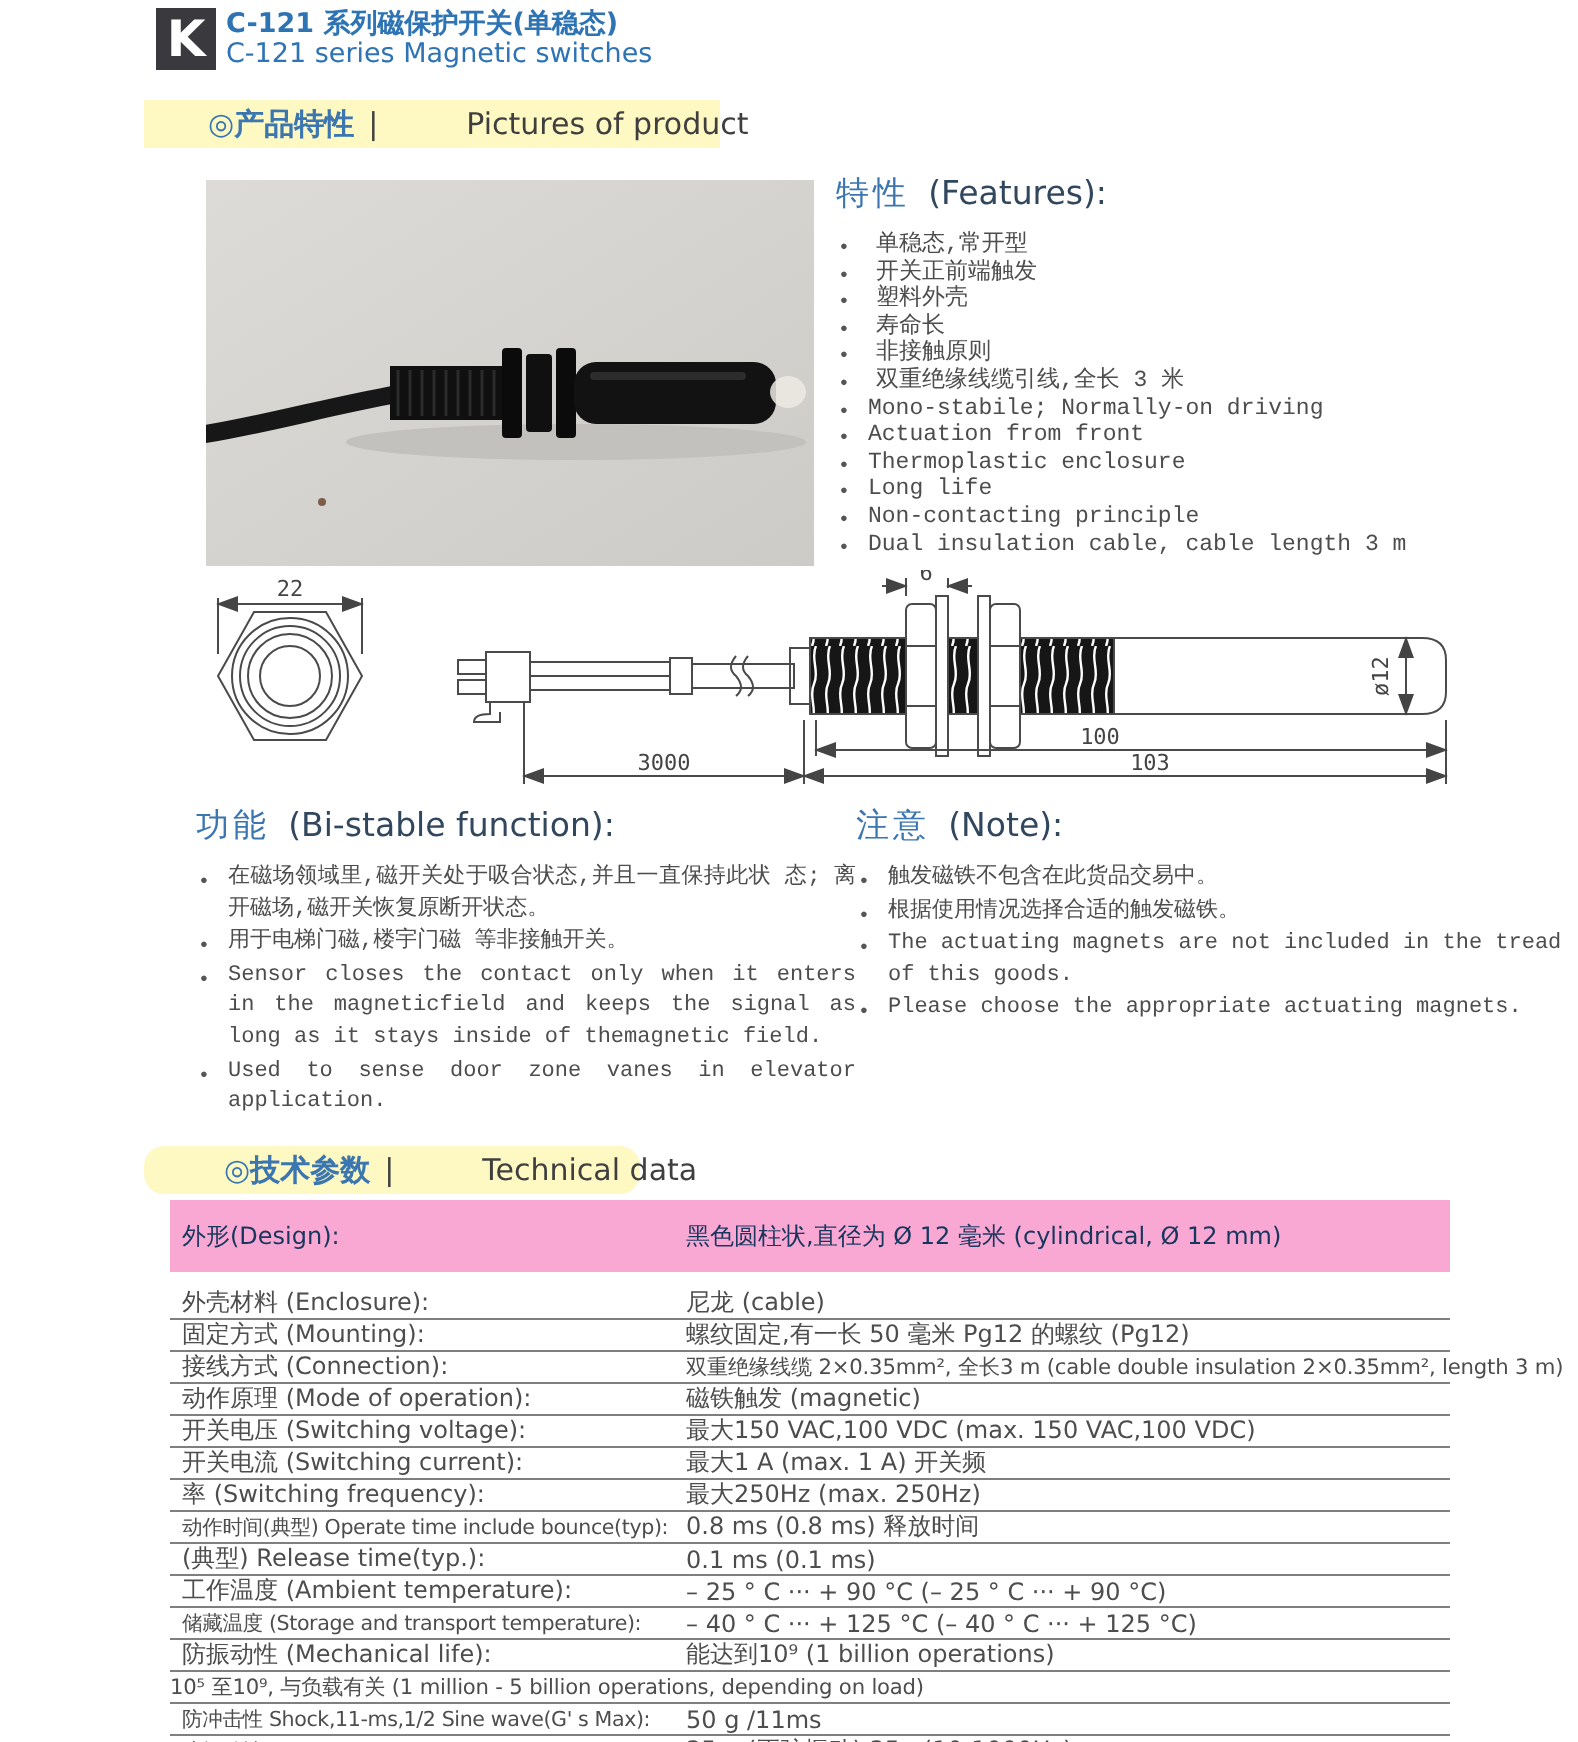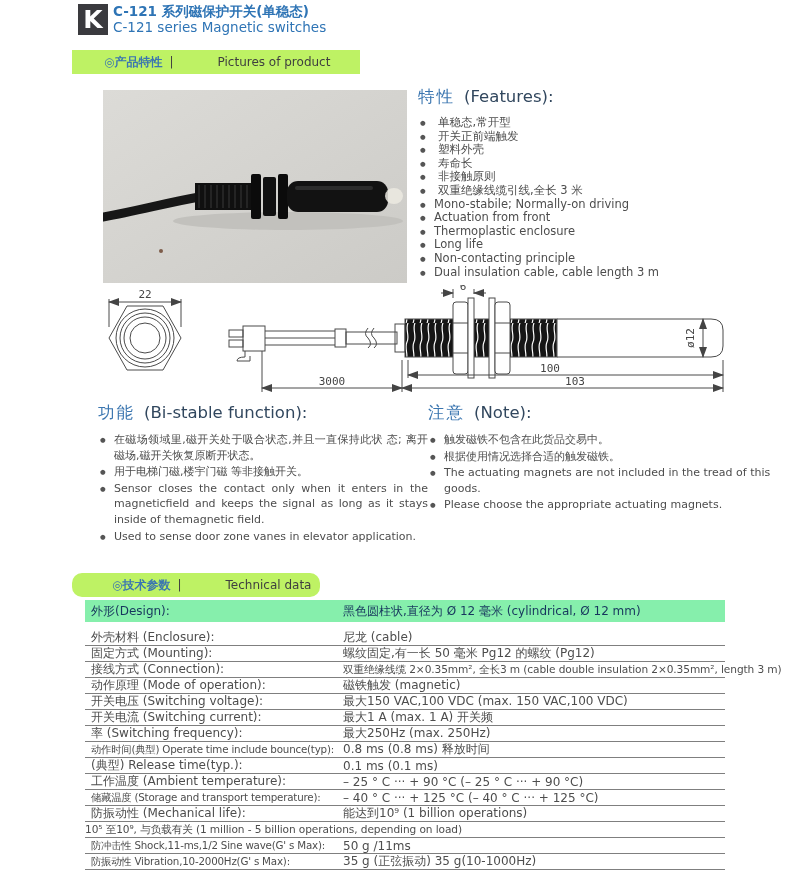--- a/index.html
+++ b/index.html
@@ -6,50 +6,50 @@
   body {
     width:789px; height:871px; background:#ffffff; position:relative; overflow:hidden;
     font-family:"DejaVu Sans","Liberation Sans",sans-serif; color:#4d4d4d;
   }
   
   .logo-box { position:absolute; left:78px; top:4px; width:30px; height:31px; background:#3a3a3e;
     color:#fff; font-weight:bold; font-size:25px; display:flex; align-items:center; justify-content:center; }
   .title-l1 { position:absolute; left:113px; top:3px; color:#2e74b5; font-size:13.5px; font-weight:bold; white-space:nowrap; }
   .title-l2 { position:absolute; left:113px; top:19px; color:#2e74b5; font-size:13.5px; white-space:nowrap; }
   
-  .bar { position:absolute; background:#bef264; height:24px; display:flex; align-items:center; font-size:12px; white-space:nowrap; }
+  .bar { position:absolute; background:#fef9c3; height:24px; display:flex; align-items:center; font-size:15px; white-space:nowrap; }
   .bar-pictures { left:72px; top:50px; width:288px; padding-left:32px; box-sizing:border-box; }
   .bar-technical { left:72px; top:573px; width:248px; padding-left:40px; box-sizing:border-box;border-radius:10px; }
   .bar .zh { color:#3b76b0; font-weight:bold; }
   .bar .sep { color:#3f3f3f; margin:0 7px; }
   .bar .en { color:#3f3f3f;margin-left:37px; }
   
   .photo { position:absolute; left:103px; top:90px; width:304px; height:193px; }
   
   .features { position:absolute; left:418px; top:86px; width:366px; }
   .sec-heading { white-space:nowrap; margin-bottom:8px; }
   .sec-heading .h-zh { color:#3b76b0; font-size:16.5px; letter-spacing:2px; }
   .sec-heading .h-en { color:#31475e; font-size:16.5px; margin-left:4px; }
-  ul.blist { list-style:none; margin:0; padding:0; }
+  ul.blist { list-style:none; margin:0; padding:0;font-family:Liberation Mono, monospace; }
   ul.blist li { position:relative; padding-left:16px; }
   ul.blist li::before { content:"●"; position:absolute; left:2px; top:1px; font-size:6.5px; color:#555; }
   .features li { font-size:11.5px; line-height:13.6px; white-space:nowrap; }
   .features li.cjk { line-height:13.6px; padding-left:20px; }
   
   .drawing { position:absolute; left:95px; top:285px; }
   .drawing text { font-size:11px; fill:#444; font-family:"DejaVu Sans Mono","Liberation Mono",monospace; }
   
   .func-col { position:absolute; left:98px; top:402px; width:330px; }
   .note-col { position:absolute; left:428px; top:402px; width:356px; }
   .func-col li, .note-col li { font-size:11px; line-height:15.6px; margin-bottom:1px; }
   .func-col li.jus, .note-col li.jus { text-align:justify; }
   
   .ttable { position:absolute; left:85px; top:600px; width:640px; font-size:12px; }
   .trow { display:flex; align-items:center; height:15px; border-bottom:1px solid #7f7f7f; }
-  .trow.hl { height:22px; background:#86efac; color:#17365d; border-bottom:none; margin-bottom:8px; }
+  .trow.hl { height:36px; background:#f9a8d4; color:#17365d; border-bottom:none; margin-bottom:8px; }
   .tl { width:258px; flex:none; padding-left:6px; white-space:nowrap; box-sizing:border-box; }
   .tv { flex:1; white-space:nowrap; }
   .tl.sm { font-size:10.3px; letter-spacing:-0.2px; }
   .tv.sm { font-size:10.6px; letter-spacing:-0.1px; }
 </style>
 </head>
 <body>
 
 <div class="logo-box">
   <span>K</span>

